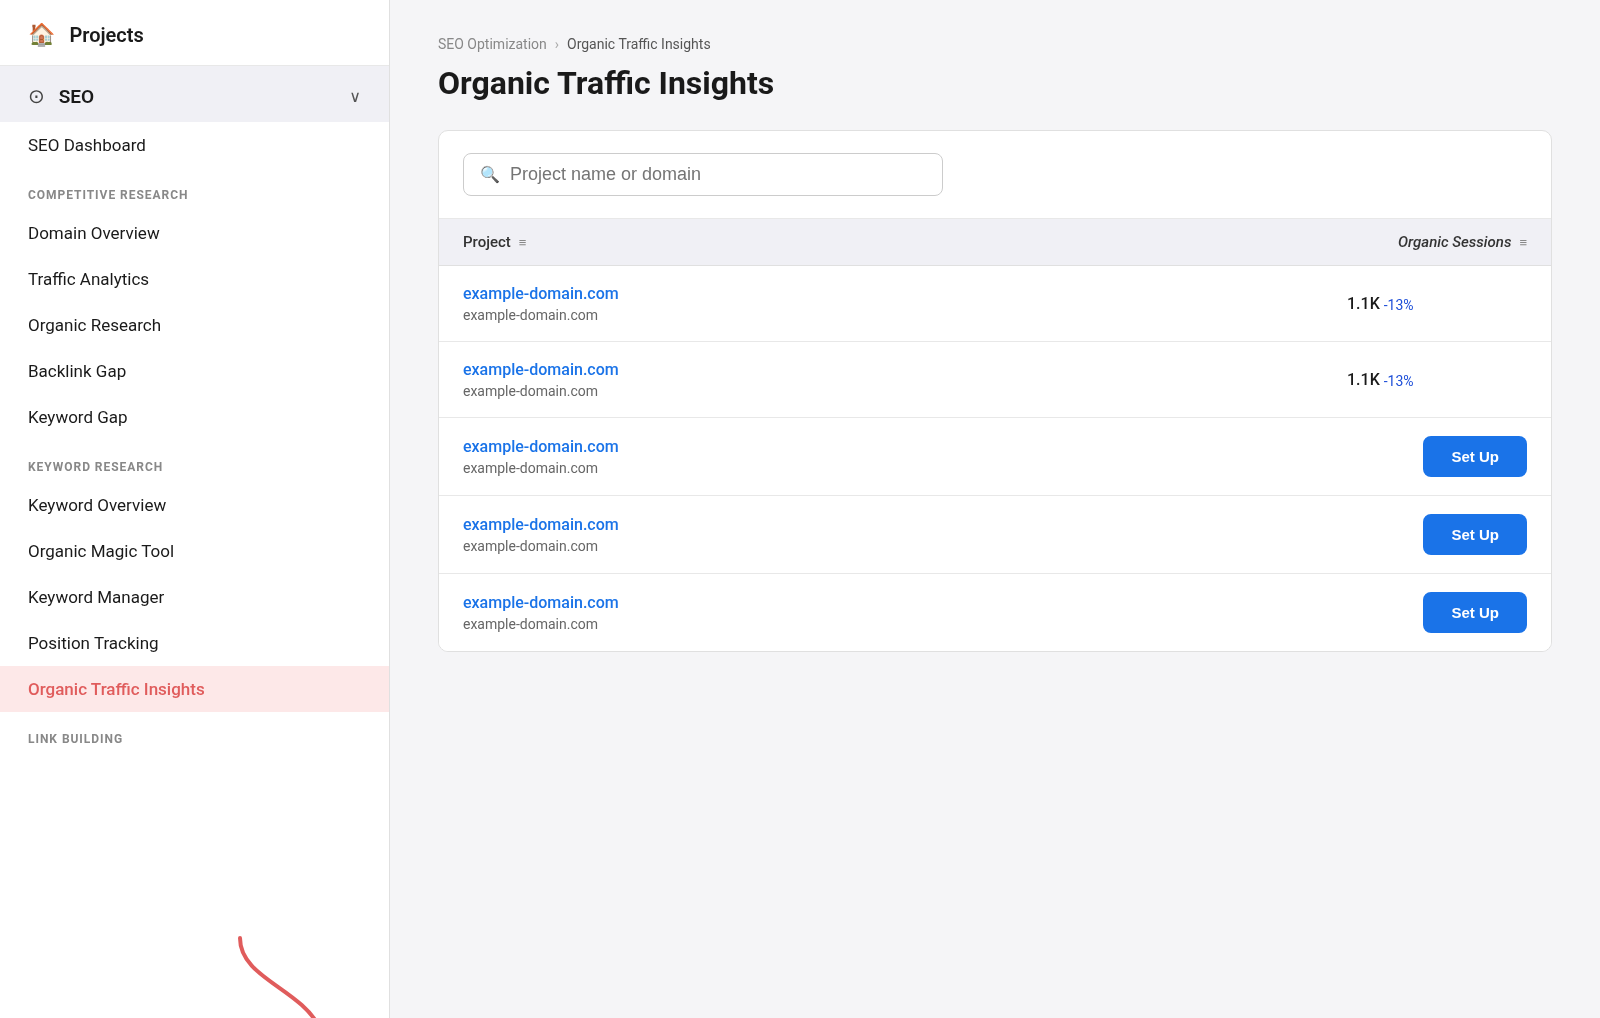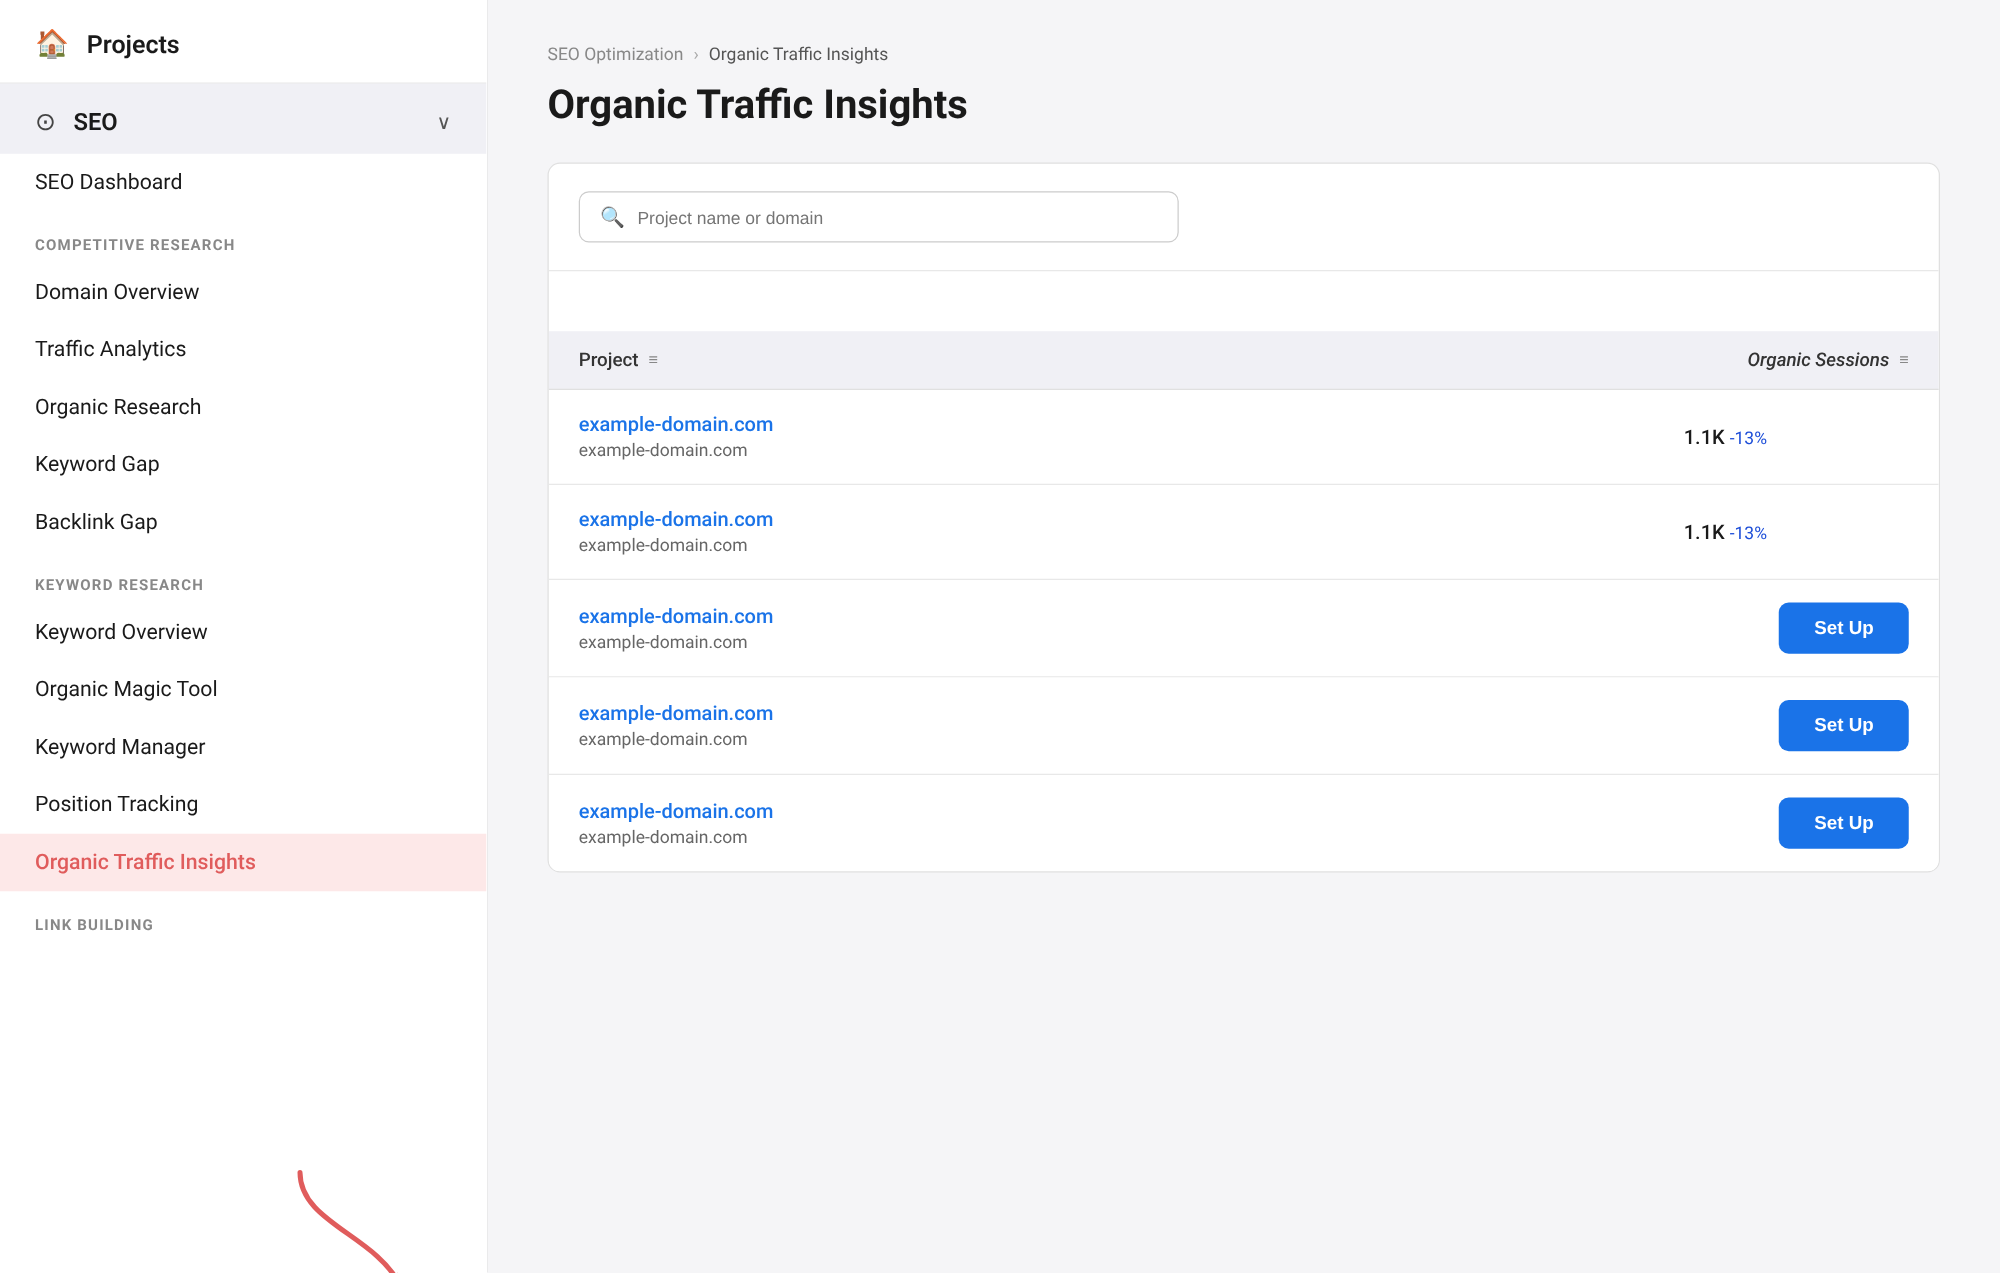--- a/index.html
+++ b/index.html
@@ -151,33 +151,32 @@
     }
 
     .search-icon-unicode {
       font-size: 16px;
       color: #aaa;
     }
 
     .search-input {
       border: none;
       outline: none;
-      font-size: 14px;
+      font-size: 18px;
       color: #737373;
       background: transparent;
       width: 100%;
     }
 
     .table-header {
       display: flex;
       align-items: center;
       background: #f0f0f5;
       padding: 14px 24px;
       border-bottom: 1px solid #e0e0e0;
-      margin-top: 48px;
     }
 
     .table-header-project {
       flex: 1;
       font-size: 15px;
       font-weight: 500;
       color: #333;
       display: flex;
       align-items: center;
       gap: 8px;
@@ -299,22 +298,22 @@
 
   <div class="sidebar-item">
     <span>SEO Dashboard</span>
   </div>
 
   <div id="sidebar-sections">
       <div class="sidebar-section-label">COMPETITIVE RESEARCH</div>
       <div class="sidebar-item">Domain Overview</div>
       <div class="sidebar-item">Traffic Analytics</div>
       <div class="sidebar-item">Organic Research</div>
+      <div class="sidebar-item">Backlink Gap</div>
       <div class="sidebar-item">Keyword Gap</div>
-      <div class="sidebar-item">Backlink Gap</div>
       <div class="sidebar-section-label">KEYWORD RESEARCH</div>
       <div class="sidebar-item">Keyword Overview</div>
       <div class="sidebar-item">Organic Magic Tool</div>
       <div class="sidebar-item">Keyword Manager</div>
       <div class="sidebar-item">Position Tracking</div>
       <div class="sidebar-item active">Organic Traffic Insights</div>
       <div class="sidebar-section-label">LINK BUILDING</div>
     </div>
 
   <div class="arrow-svg-container">

